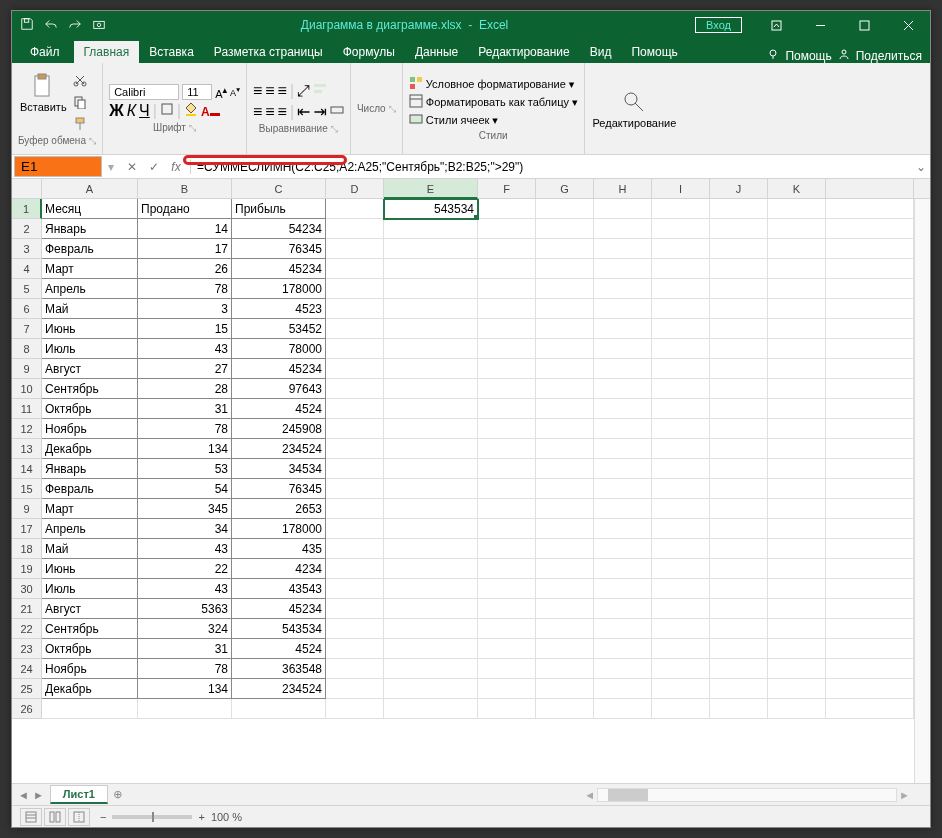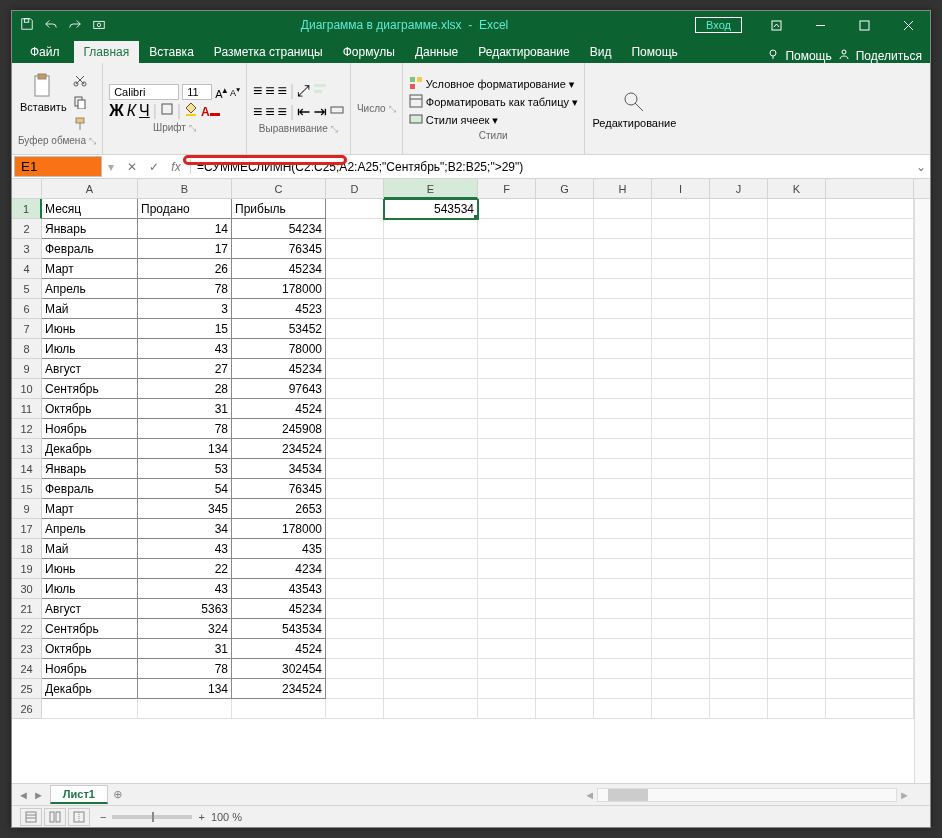--- a/index.html
+++ b/index.html
@@ -662,21 +662,21 @@
             <div class="cell wRest"></div>
             <div class="cell wRest"></div>
             <div class="cell wRest"></div>
             <div class="cell wRest"></div>
             <div class="cell" style="flex: 1 1 0%;"></div>
           </div>
           <div class="cellrow">
             <div class="rowhdr">24</div>
             <div class="cell wA data">Ноябрь</div>
             <div class="cell wB data num">78</div>
-            <div class="cell wC data num">302454</div>
+            <div class="cell wC data num">363548</div>
             <div class="cell wD"></div>
             <div class="cell wE num"></div>
             <div class="cell wRest"></div>
             <div class="cell wRest"></div>
             <div class="cell wRest"></div>
             <div class="cell wRest"></div>
             <div class="cell wRest"></div>
             <div class="cell wRest"></div>
             <div class="cell" style="flex: 1 1 0%;"></div>
           </div>

